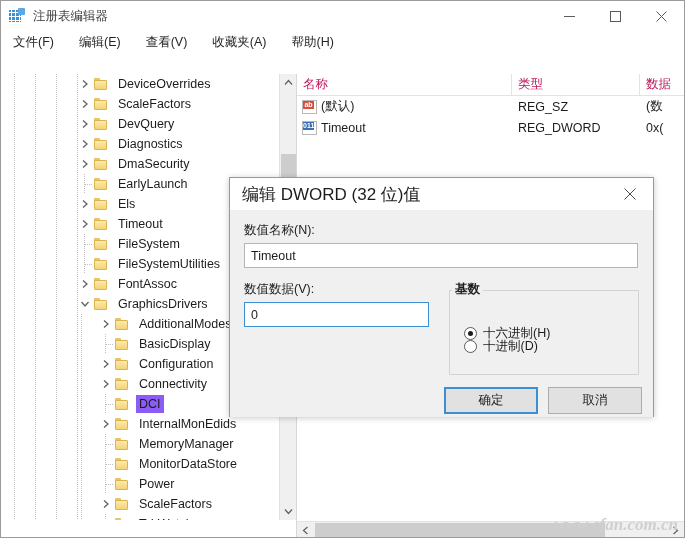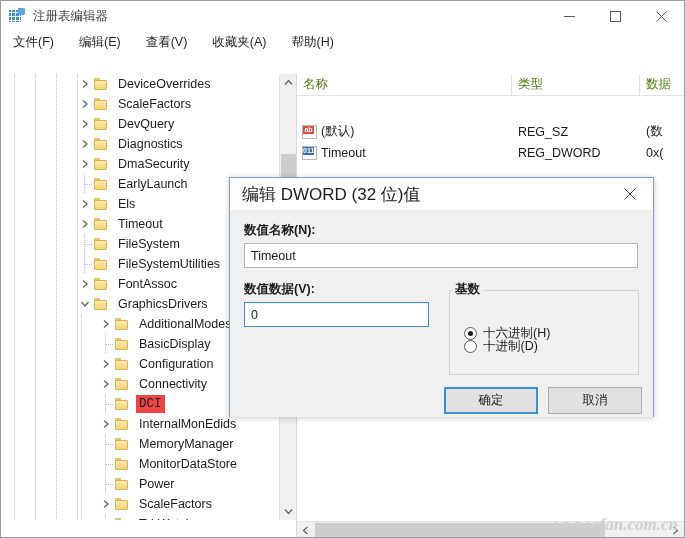--- a/index.html
+++ b/index.html
@@ -225,22 +225,21 @@
     border-radius: 0 1px 1px 1px;
     box-sizing: border-box;
   }
   .tree-label {
     font-size: 12.5px;
     color: #1c1c1c;
     padding: 0 3px;
     line-height: 18px;
   }
   .tree-row.selected .tree-label {
-    background: #ef4444;
-    font-family: Liberation Mono, monospace;
+    background: #8b5cf6;
   }
 
   
   .vscroll {
     position: absolute;
     right: 0; top: 0;
     width: 17px;
     height: 446px;
     background: #f0f0f0;
     border-left: 1px solid #e2e2e2;
@@ -301,35 +300,34 @@
     border-bottom: 1px solid #e3e3e3;
     background: #ffffff;
     box-sizing: border-box;
   }
   .col-head {
     height: 21px;
     display: flex;
     align-items: center;
     padding-left: 6px;
     font-size: 12.5px;
-    color: #4d7c0f;
+    color: #be185d;
     border-right: 1px solid #e3e3e3;
     box-sizing: border-box;
     white-space: nowrap;
     overflow: hidden;
   }
   .col-name { width: 215px; }
   .col-type { width: 128px; }
   .col-data { width: 44px; border-right: none; }
 
   .list-rows {
     position: absolute;
     left: 0; top: 22px;
     width: 387px;
-    margin-top: 25px;
   }
   .list-row {
     height: 21px;
     display: flex;
     align-items: center;
     white-space: nowrap;
   }
   .cell {
     height: 21px;
     display: flex;
@@ -400,21 +398,21 @@
   }
   .dlg-body {
     position: relative;
     height: 207px;
     background: #f0f0f0;
   }
   .dlg-label {
     position: absolute;
     font-size: 12.5px;
     color: #1c1c1c;
-    font-weight: bold;
+    font-weight: normal;
     white-space: nowrap;
   }
   .dlg-input {
     position: absolute;
     background: #ffffff;
     box-sizing: border-box;
     display: flex;
     align-items: center;
     padding-left: 6px;
     font-size: 12.5px;

